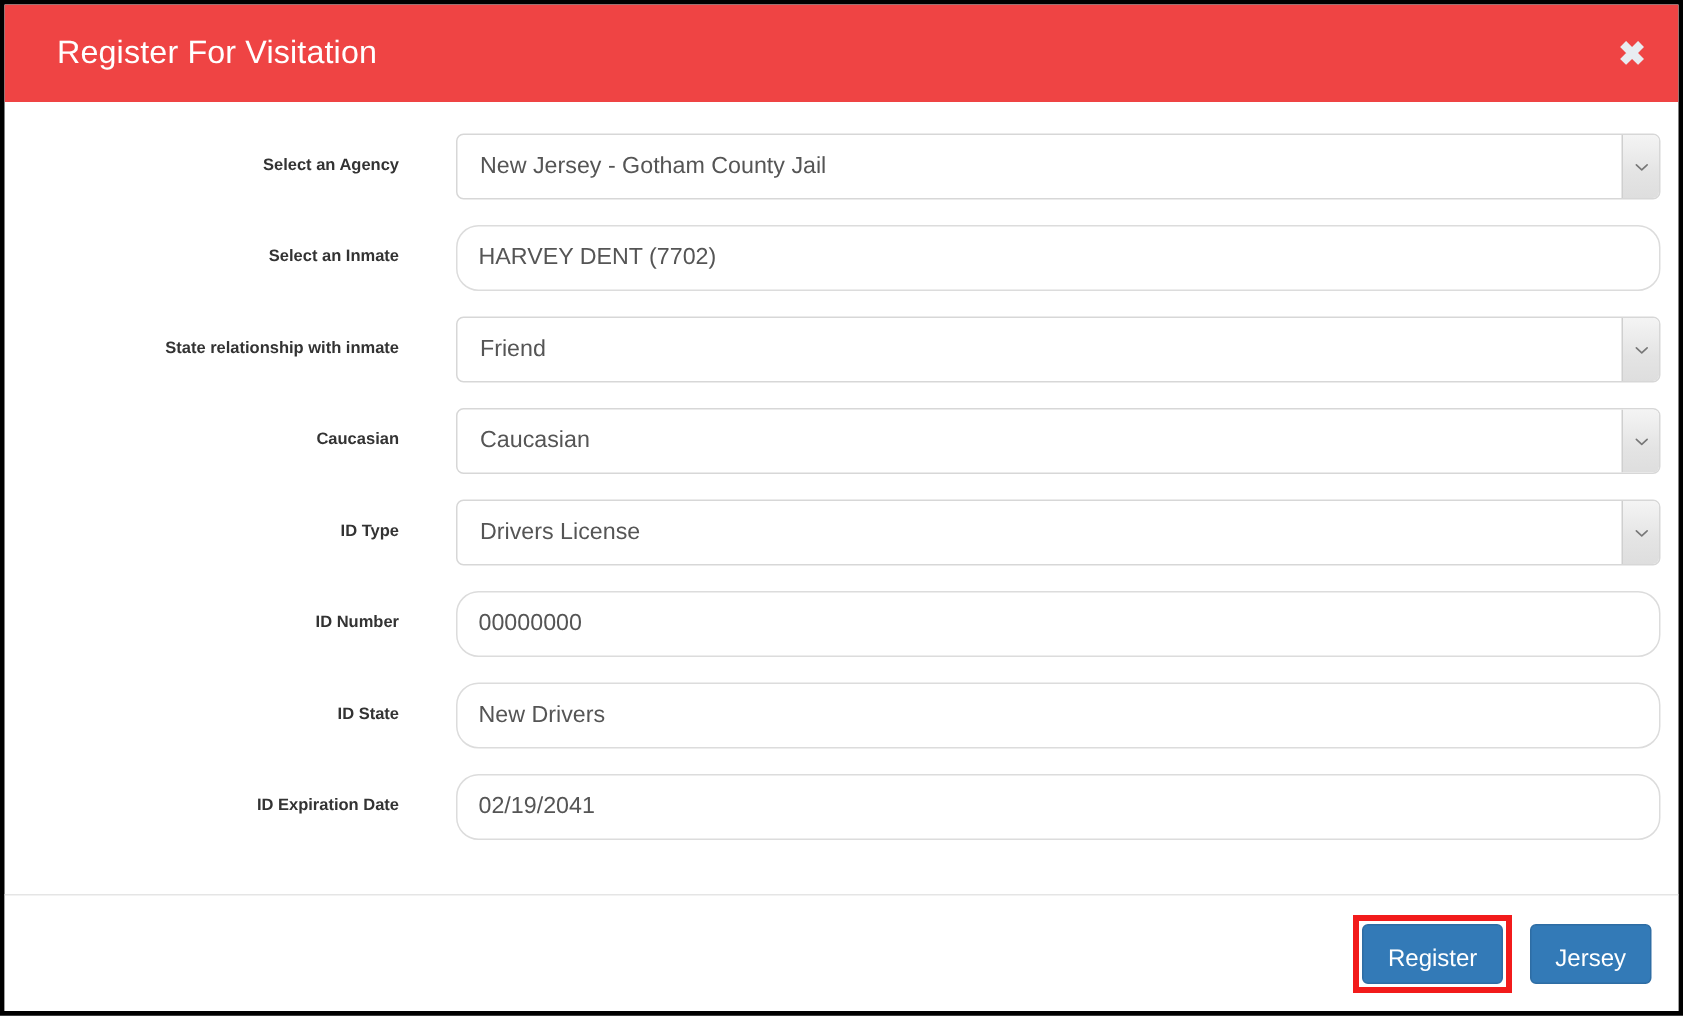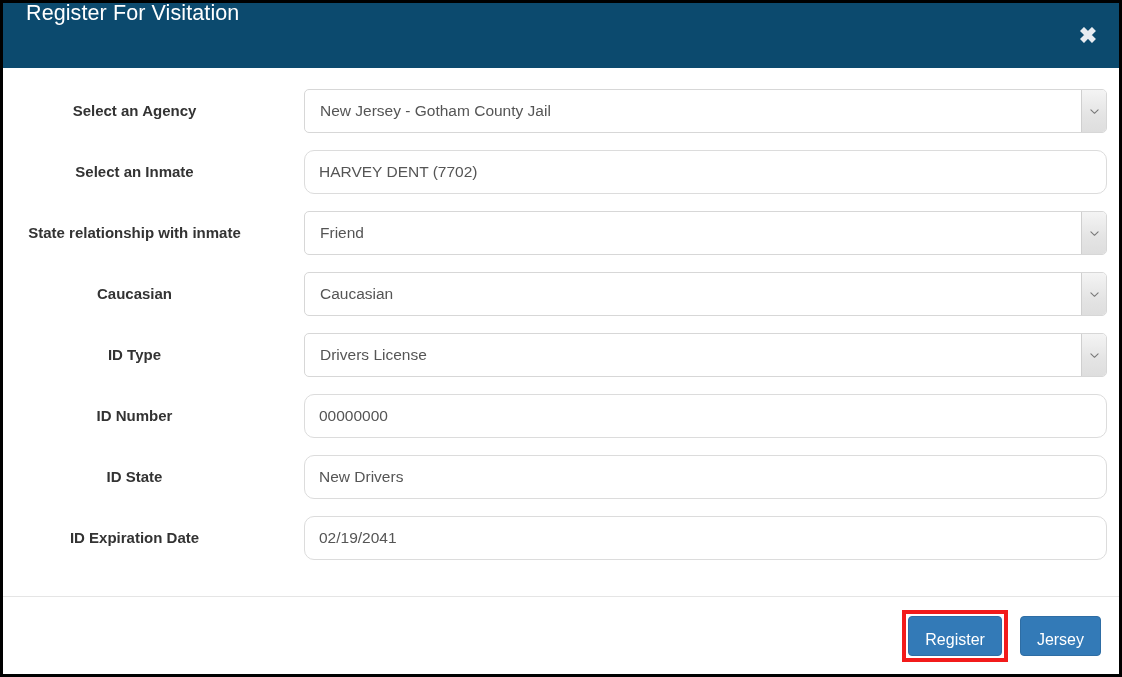--- a/index.html
+++ b/index.html
@@ -16,22 +16,24 @@
     left: 3px; top: 3px;
     width: 1116px; height: 671px;
     background: #ffffff;
     overflow: hidden;
   }
 
   
   .modal-header {
     position: relative;
     height: 65px;
-    background: #0c4a6e;
-    display: flex;
+    background: #ef4444;
+    display: flex;
+    align-items: center;
+    padding-left: 12px;
   }
   .modal-title {
     margin-left: 23px;
     color: #ffffff;
     font-size: 21.5px;
     font-weight: 400;
     letter-spacing: 0.1px;
     line-height: 1;
   }
   .close-button {
@@ -62,41 +64,41 @@
   .form-row {
     display: flex;
     align-items: center;
     height: 44px;
     margin-bottom: 17px;
   }
   .form-row:first-child { margin-top: 1px; }
 
   .form-label {
     width: 263px;
-    text-align: center;
+    text-align: right;
     padding-right: 0px;
-    font-size: 15px;
+    font-size: 11px;
     font-weight: bold;
     color: #333333;
     line-height: 1.2;
     white-space: nowrap;
   }
 
   .field-wrap {
     margin-left: 38px;
     width: 803px;
     height: 44px;
     position: relative;
   }
 
   .field {
     width: 100%;
     height: 44px;
     border: 1px solid #dcdcdc;
-    border-radius: 10px;
+    border-radius: 15px;
     background: #ffffff;
     font-family: "Liberation Sans", sans-serif;
     font-size: 15.5px;
     color: #555555;
     padding: 0 14px;
     line-height: 42px;
     display: block;
     outline: none;
   }
   .field.input-text {

